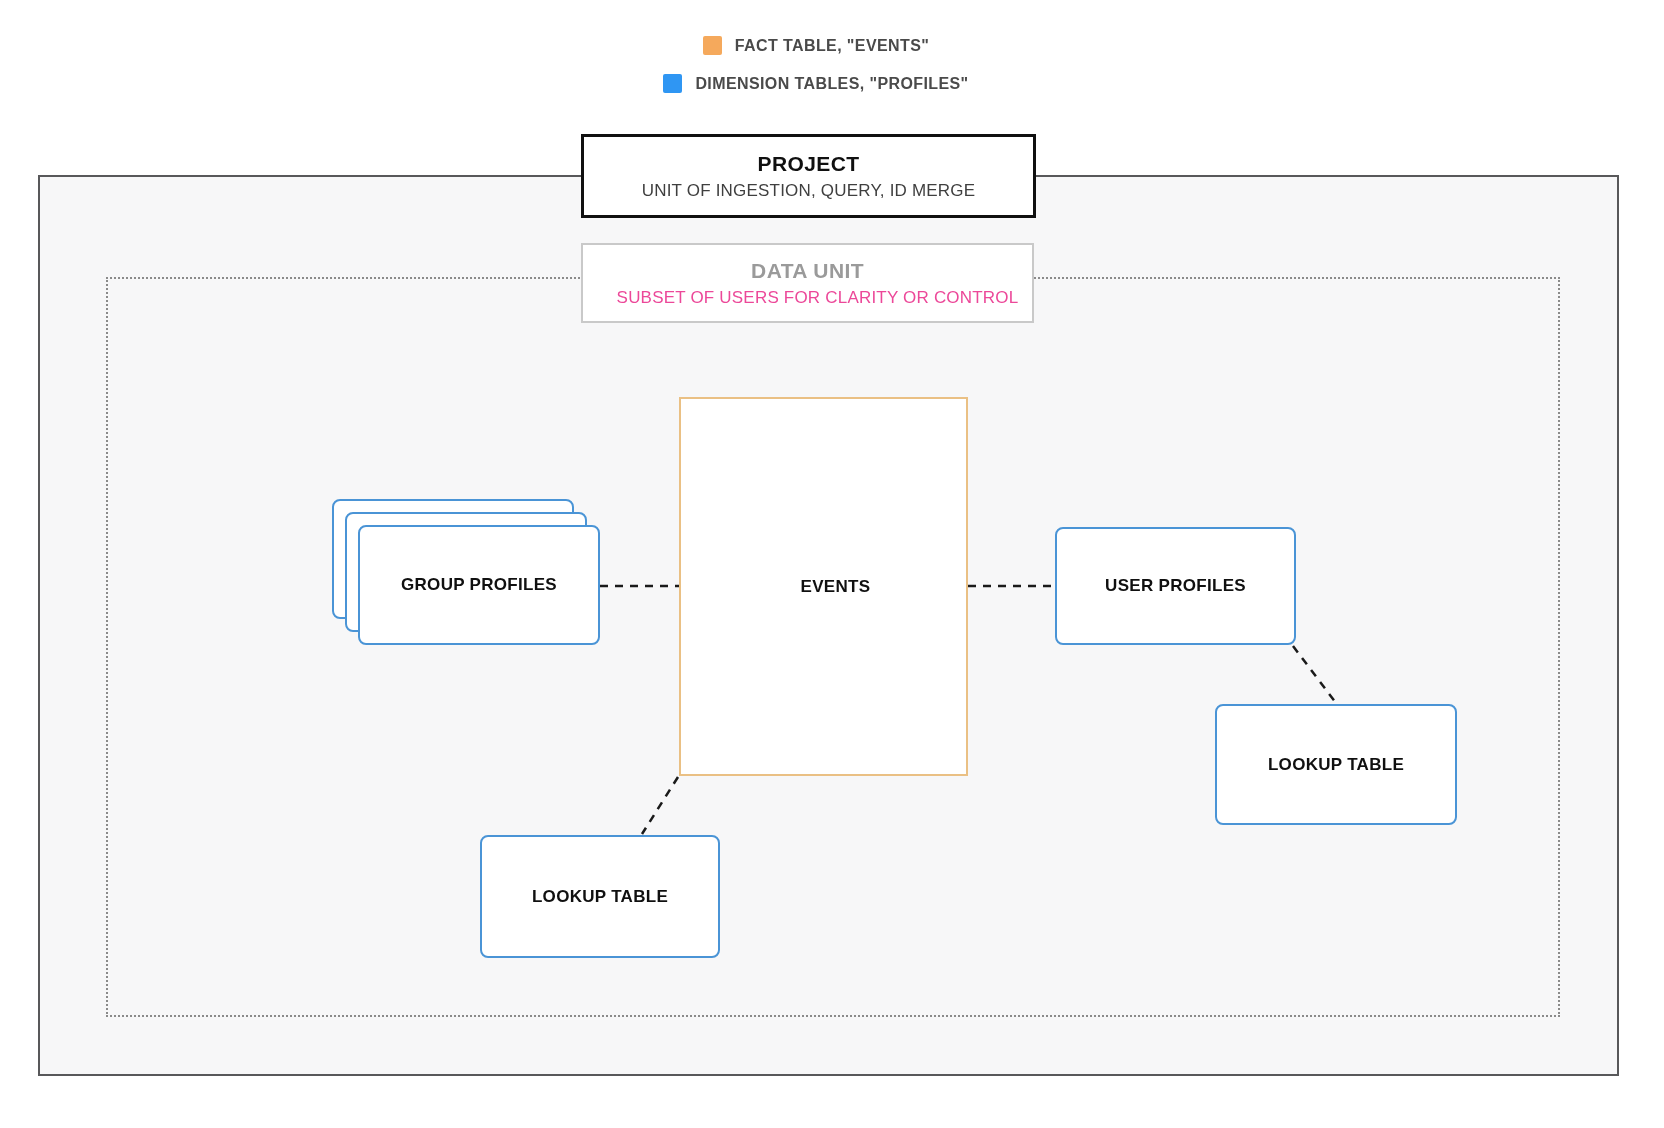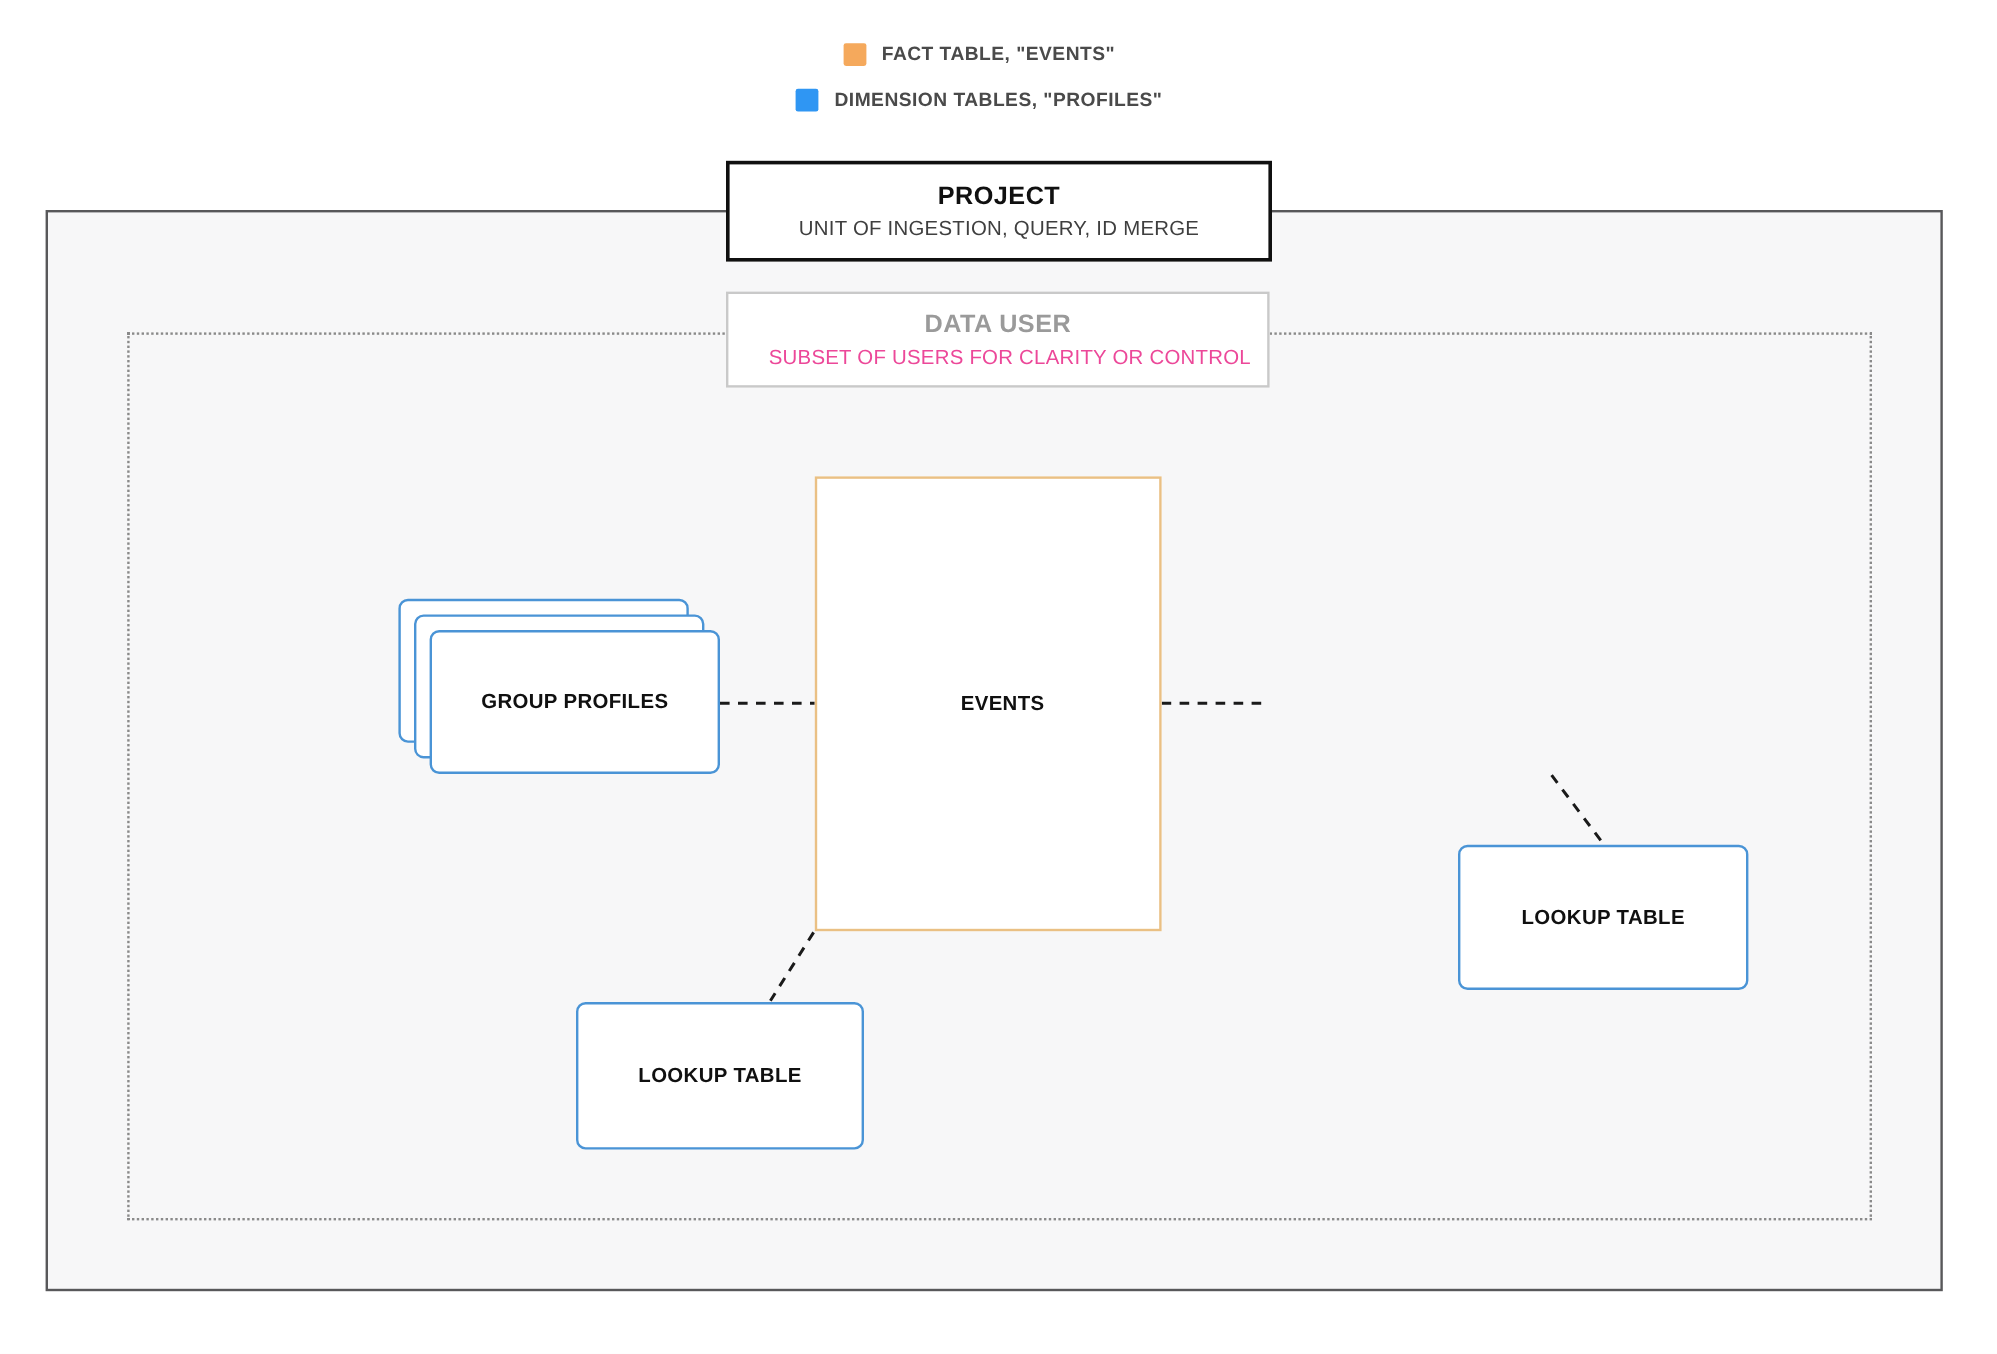--- a/index.html
+++ b/index.html
@@ -63,21 +63,21 @@
     top: 277px;
     width: 1450px;
     height: 736px;
     border: 2px dotted var(--dotted-border, #8a8a8a);
     z-index: 1;
   }
 
   
   .header-box {
     position: absolute;
-    left: 605px;
+    left: 581px;
     width: 449px;
     background: #ffffff;
     text-align: center;
     display: flex;
     flex-direction: column;
     justify-content: center;
     gap: 5px;
   }
   #project-box {
     top: 134px;
@@ -192,41 +192,44 @@
   <div id="outer-box"></div>
 
   <div id="dotted-box"></div>
 
   <div id="project-box" class="header-box">
     <div class="hb-title">PROJECT</div>
     <div class="hb-subtitle">UNIT OF INGESTION, QUERY, ID MERGE</div>
   </div>
 
   <div id="dataview-box" class="header-box">
-    <div class="hb-title">DATA USER</div>
+    <div class="hb-title">DATA UNIT</div>
     <div class="hb-subtitle">SUBSET OF USERS FOR CLARITY OR CONTROL</div>
   </div>
 
   <svg id="edges-svg" viewBox="0 0 1664 1128" xmlns="http://www.w3.org/2000/svg">
     <line x1="600" y1="586" x2="679" y2="586"></line>
     <line x1="968" y1="586" x2="1055" y2="586"></line>
     <line x1="1293" y1="646" x2="1336" y2="703"></line>
     <line x1="678" y1="777" x2="642" y2="834"></line>
   </svg>
 
   <div id="events-box">
     <span class="node-label">EVENTS</span>
   </div>
 
   <div class="dim-card" id="group-card-back"></div>
   <div class="dim-card" id="group-card-mid"></div>
   <div class="dim-card" id="group-card-front">
     <span class="node-label">GROUP PROFILES</span>
   </div>
 
+  <div class="dim-card" id="user-profiles-box">
+    <span class="node-label">USER PROFILES</span>
+  </div>
 
   <div class="dim-card" id="lookup-right-box">
     <span class="node-label">LOOKUP TABLE</span>
   </div>
 
   <div class="dim-card" id="lookup-bottom-box">
     <span class="node-label">LOOKUP TABLE</span>
   </div>
 
 </div>

